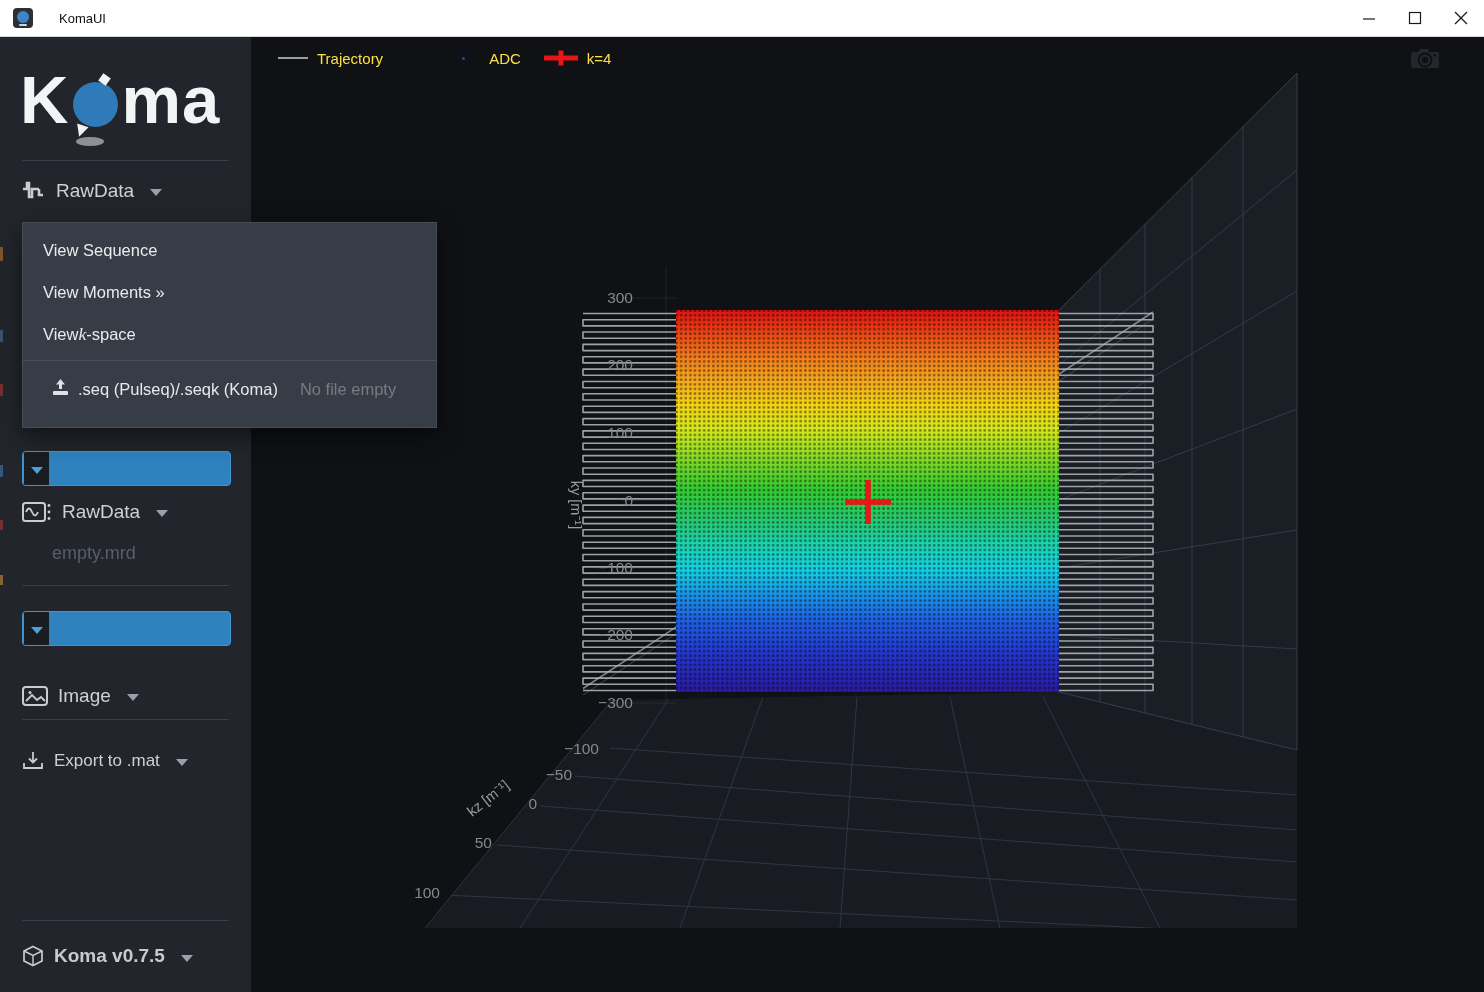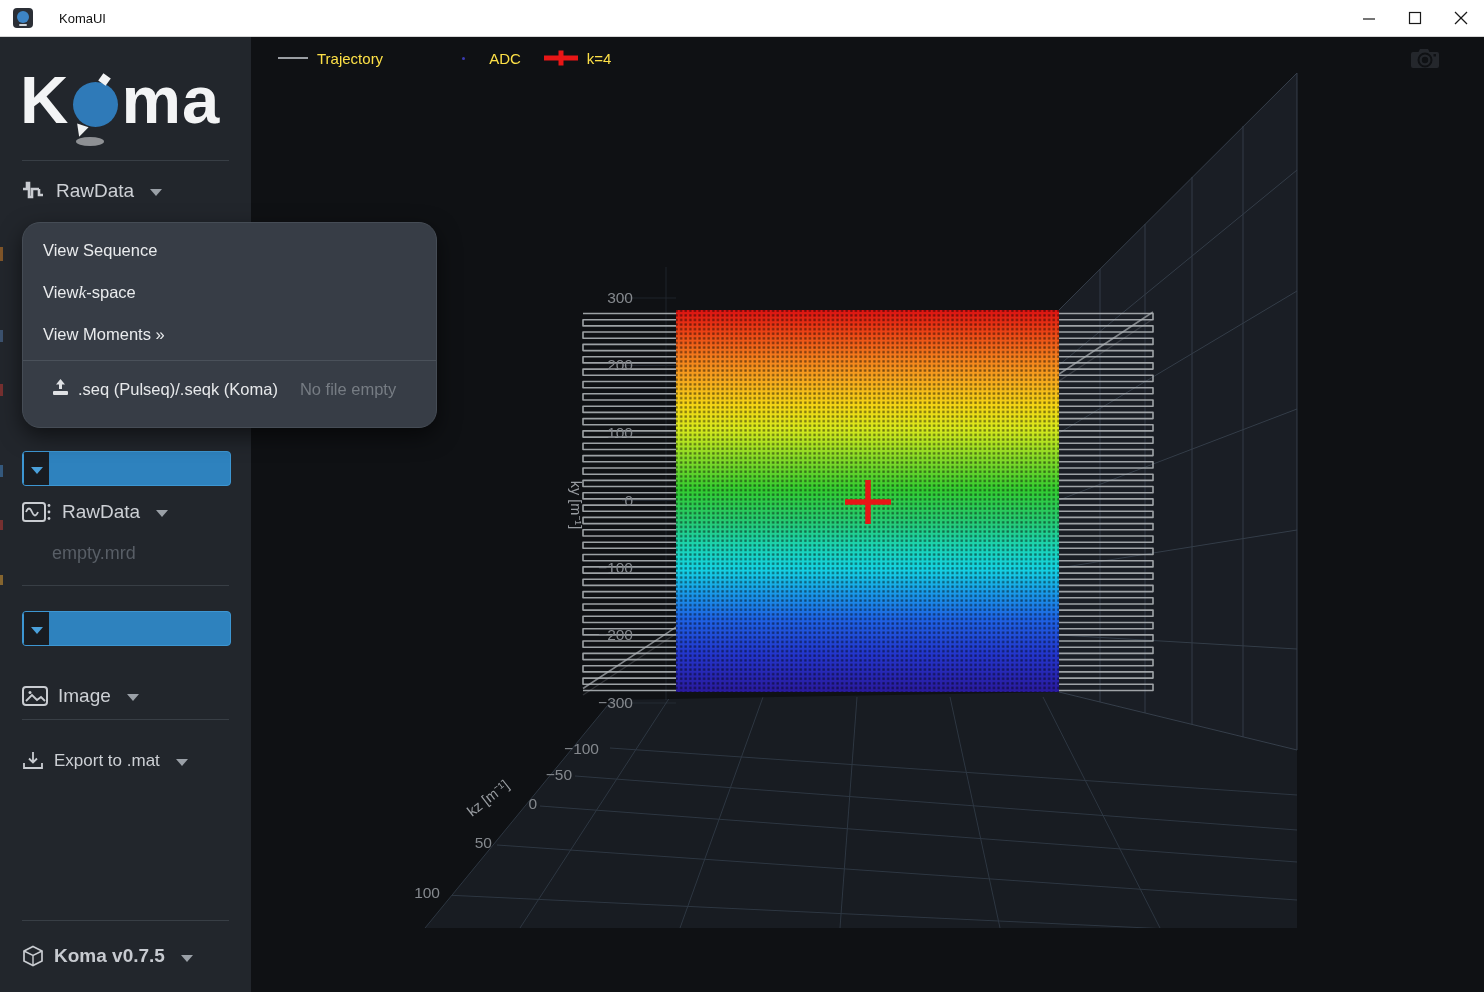--- a/index.html
+++ b/index.html
@@ -30,21 +30,21 @@
   .logo .globe-o .tip { position:absolute; left:2px; bottom:-10px; width:0; height:0;
         border-left:6px solid transparent; border-right:6px solid transparent; border-top:12px solid #f0f1f2; transform:rotate(18deg); }
   .logo .globe-o .pedestal { position:absolute; left:3px; bottom:-19px; width:28px; height:9px; border-radius:50%; background:#8e9094; }
 
   .siderow { position:absolute; left:22px; display:flex; align-items:center; gap:10px; color:#cdd0d5; font-size:19px; }
   .siderow .ic { display:flex; align-items:center; }
   .caret { width:0; height:0; border-left:6px solid transparent; border-right:6px solid transparent;
            border-top:7px solid #9aa0a7; margin-left:6px; margin-top:3px; }
 
   .dropdown { position:absolute; left:22px; top:185px; width:415px; height:206px; background:#373d46;
-              border:1px solid #454c55; border-radius:18px; box-shadow:0 8px 22px rgba(0,0,0,.55); z-index:30; }
+              border:1px solid #454c55; border-radius:0; box-shadow:0 8px 22px rgba(0,0,0,.55); z-index:30; }
   .dd-item { height:42px; display:flex; align-items:center; padding-left:20px; color:#e9ebed; font-size:16.5px; }
   .dd-item .mathk { font-family:"Liberation Serif", serif; font-style:italic; font-size:17.5px; }
   .dd-sep { height:1px; background:#4a515a; margin:5px 0 0 0; }
   .dd-upload { height:57px; display:flex; align-items:center; padding-left:28px; gap:8px; }
   .dd-upload .uplabel { color:#e6e8ea; font-size:16.5px; font-weight:400; }
   .dd-upload .upstatus { color:#767c83; font-size:16.5px; margin-left:14px; }
 
   .splitbtn { position:absolute; left:22px; width:209px; height:35px; display:flex;
               border:1px solid #3d96d2; border-radius:4px; overflow:hidden; background:#2e82be; }
   .splitbtn .arrow { width:26px; background:#191c21; border-left:1px solid #3d96d2; display:flex; align-items:center; justify-content:center; }
@@ -123,26 +123,26 @@
     <span>RawData</span>
     <span class="caret"></span>
   </div>
 
   <div class="dropdown">
     <div style="height:6px"></div>
     <div class="dd-item">
       <span>View Sequence</span>
     </div>
     <div class="dd-item">
+      <span>View Moments »</span>
+    </div>
+    <div class="dd-item">
       <span>View </span>
         <i class="mathk">k</i>
         <span>-space</span>
-    </div>
-    <div class="dd-item">
-      <span>View Moments »</span>
     </div>
     <div class="dd-sep"></div>
     <div class="dd-upload">
       <span>
         <svg width="19" height="19" viewBox="0 0 19 19" fill="#dfe1e4">
           <path d="M9.5 1 L14 6.5 H11 V11 H8 V6.5 H5 Z"></path>
             <rect x="2" y="13" width="15" height="4" rx="1"></rect>
         </svg>
       </span>
       <span class="uplabel">.seq (Pulseq)/.seqk (Koma)</span>

